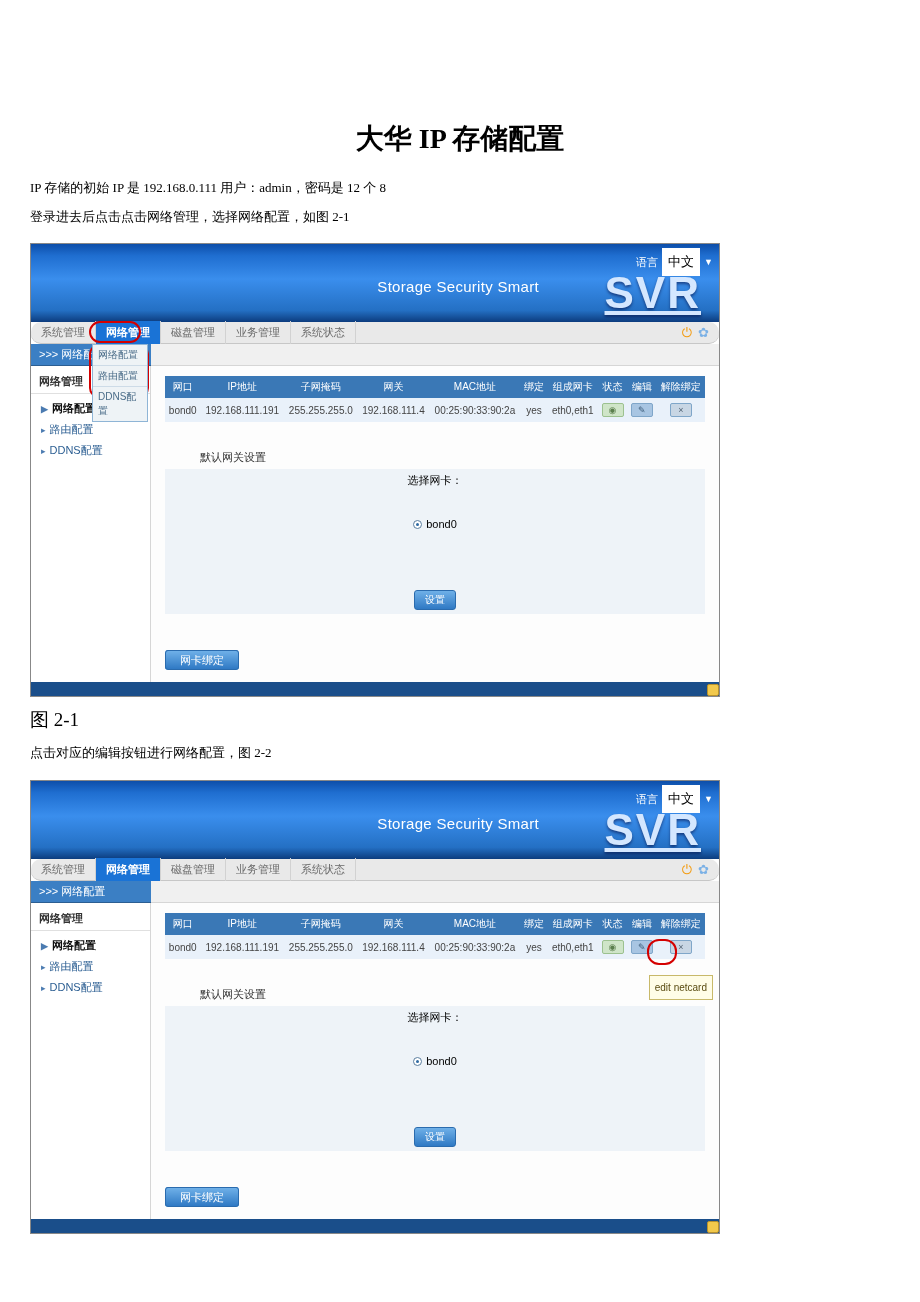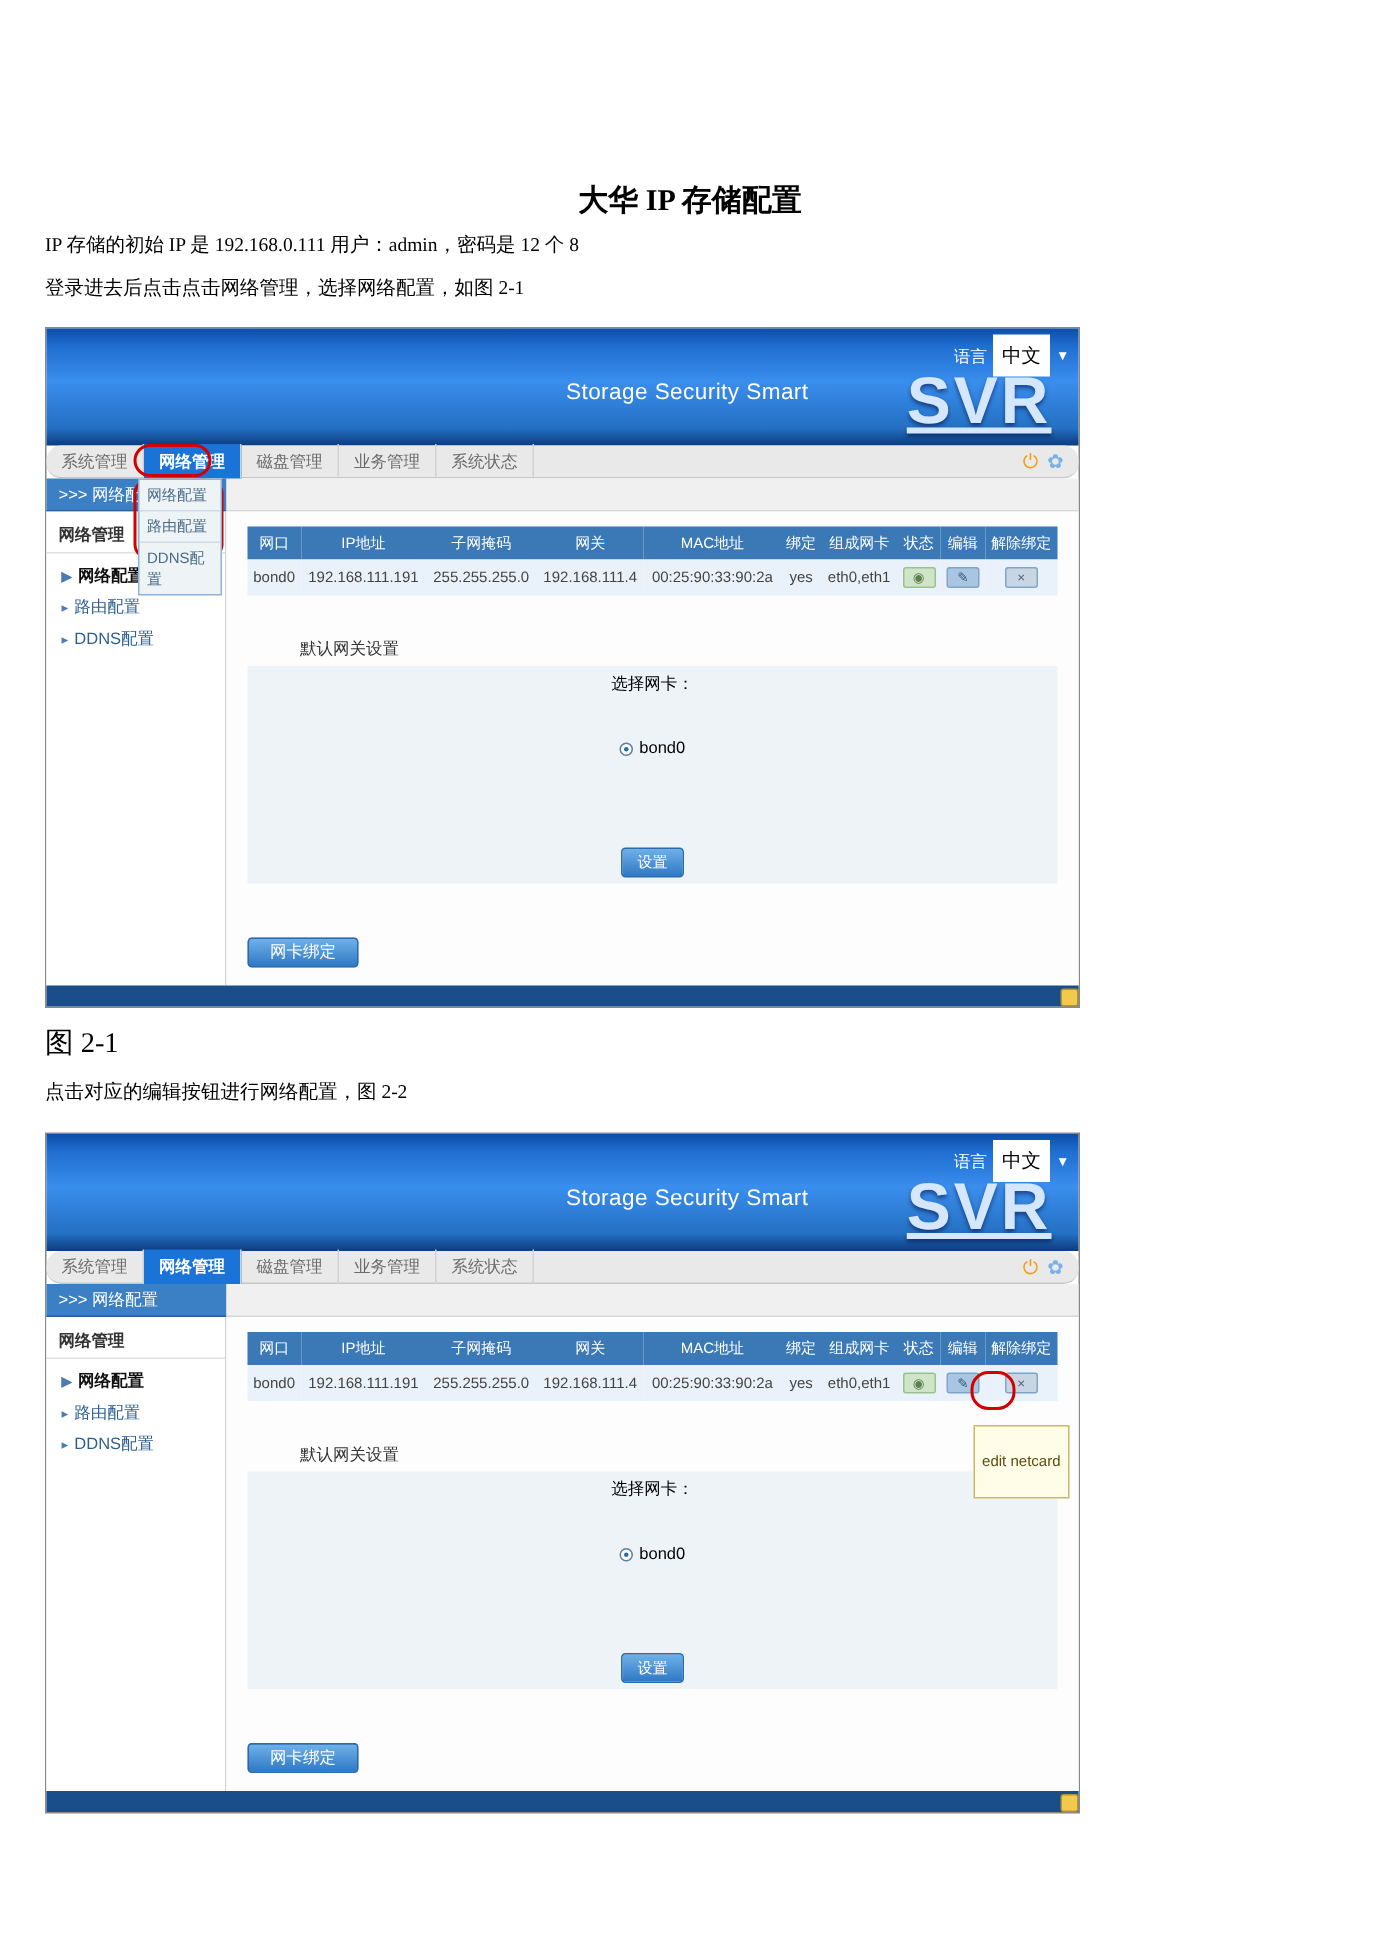--- a/index.html
+++ b/index.html
@@ -5,23 +5,23 @@
   * { margin: 0; padding: 0; box-sizing: border-box; }
   body {
     font-family: "SimSun", "Songti SC", serif;
     background: #fff;
     color: #000;
     padding: 60px 30px 30px 30px;
     width: 920px;
   }
   .doc-title {
     text-align: center;
-    font-size: 20px;
+    font-size: 28px;
     font-weight: bold;
-    margin: 60px 0 4px 0;
+    margin: 60px 0 18px 0;
     font-family: "SimSun", serif;
   }
   .doc-para {
     font-size: 13px;
     line-height: 1.9;
     margin: 4px 0 4px 0;
     font-family: "SimSun", serif;
   }
   .figlabel {
     font-size: 19px;
@@ -110,21 +110,21 @@
   .bind-btn-row { margin-top: 36px;}
   .watermark {
     position:absolute; left:24px; bottom:34px; font-size:44px; color:#bdbdbd; font-weight:bold; letter-spacing:2px; pointer-events:none; font-family:Arial;
   }
   .watermark .wm-before{ color:#cfcfcf;}
   .ss-footer { height:14px; background:#1a4e8a; position:relative;}
   .ss-footer .fbump{ position:absolute; right:0; bottom:0; width:12px; height:12px; background:#f2c94c; border:1px solid #b8922c; border-radius:2px;}
   
   .tooltip {
     position:absolute; right:6px; top:72px; background:#fffde7; border:1px solid #c8b96a;
-    font-size:10px; color:#5a4c12; padding:18px 5px; white-space:nowrap;
+    font-size:10px; color:#5a4c12; padding:6px 5px; white-space:nowrap;
   }
 </style>
 </head>
 <body>
 
 <h1 class="doc-title">大华 IP 存储配置</h1>
 <p class="doc-para">IP 存储的初始 IP 是 192.168.0.111 用户：admin，密码是 12 个 8</p>
 <p class="doc-para">登录进去后点击点击网络管理，选择网络配置，如图 2-1</p>
 
 <div class="screenshot">

